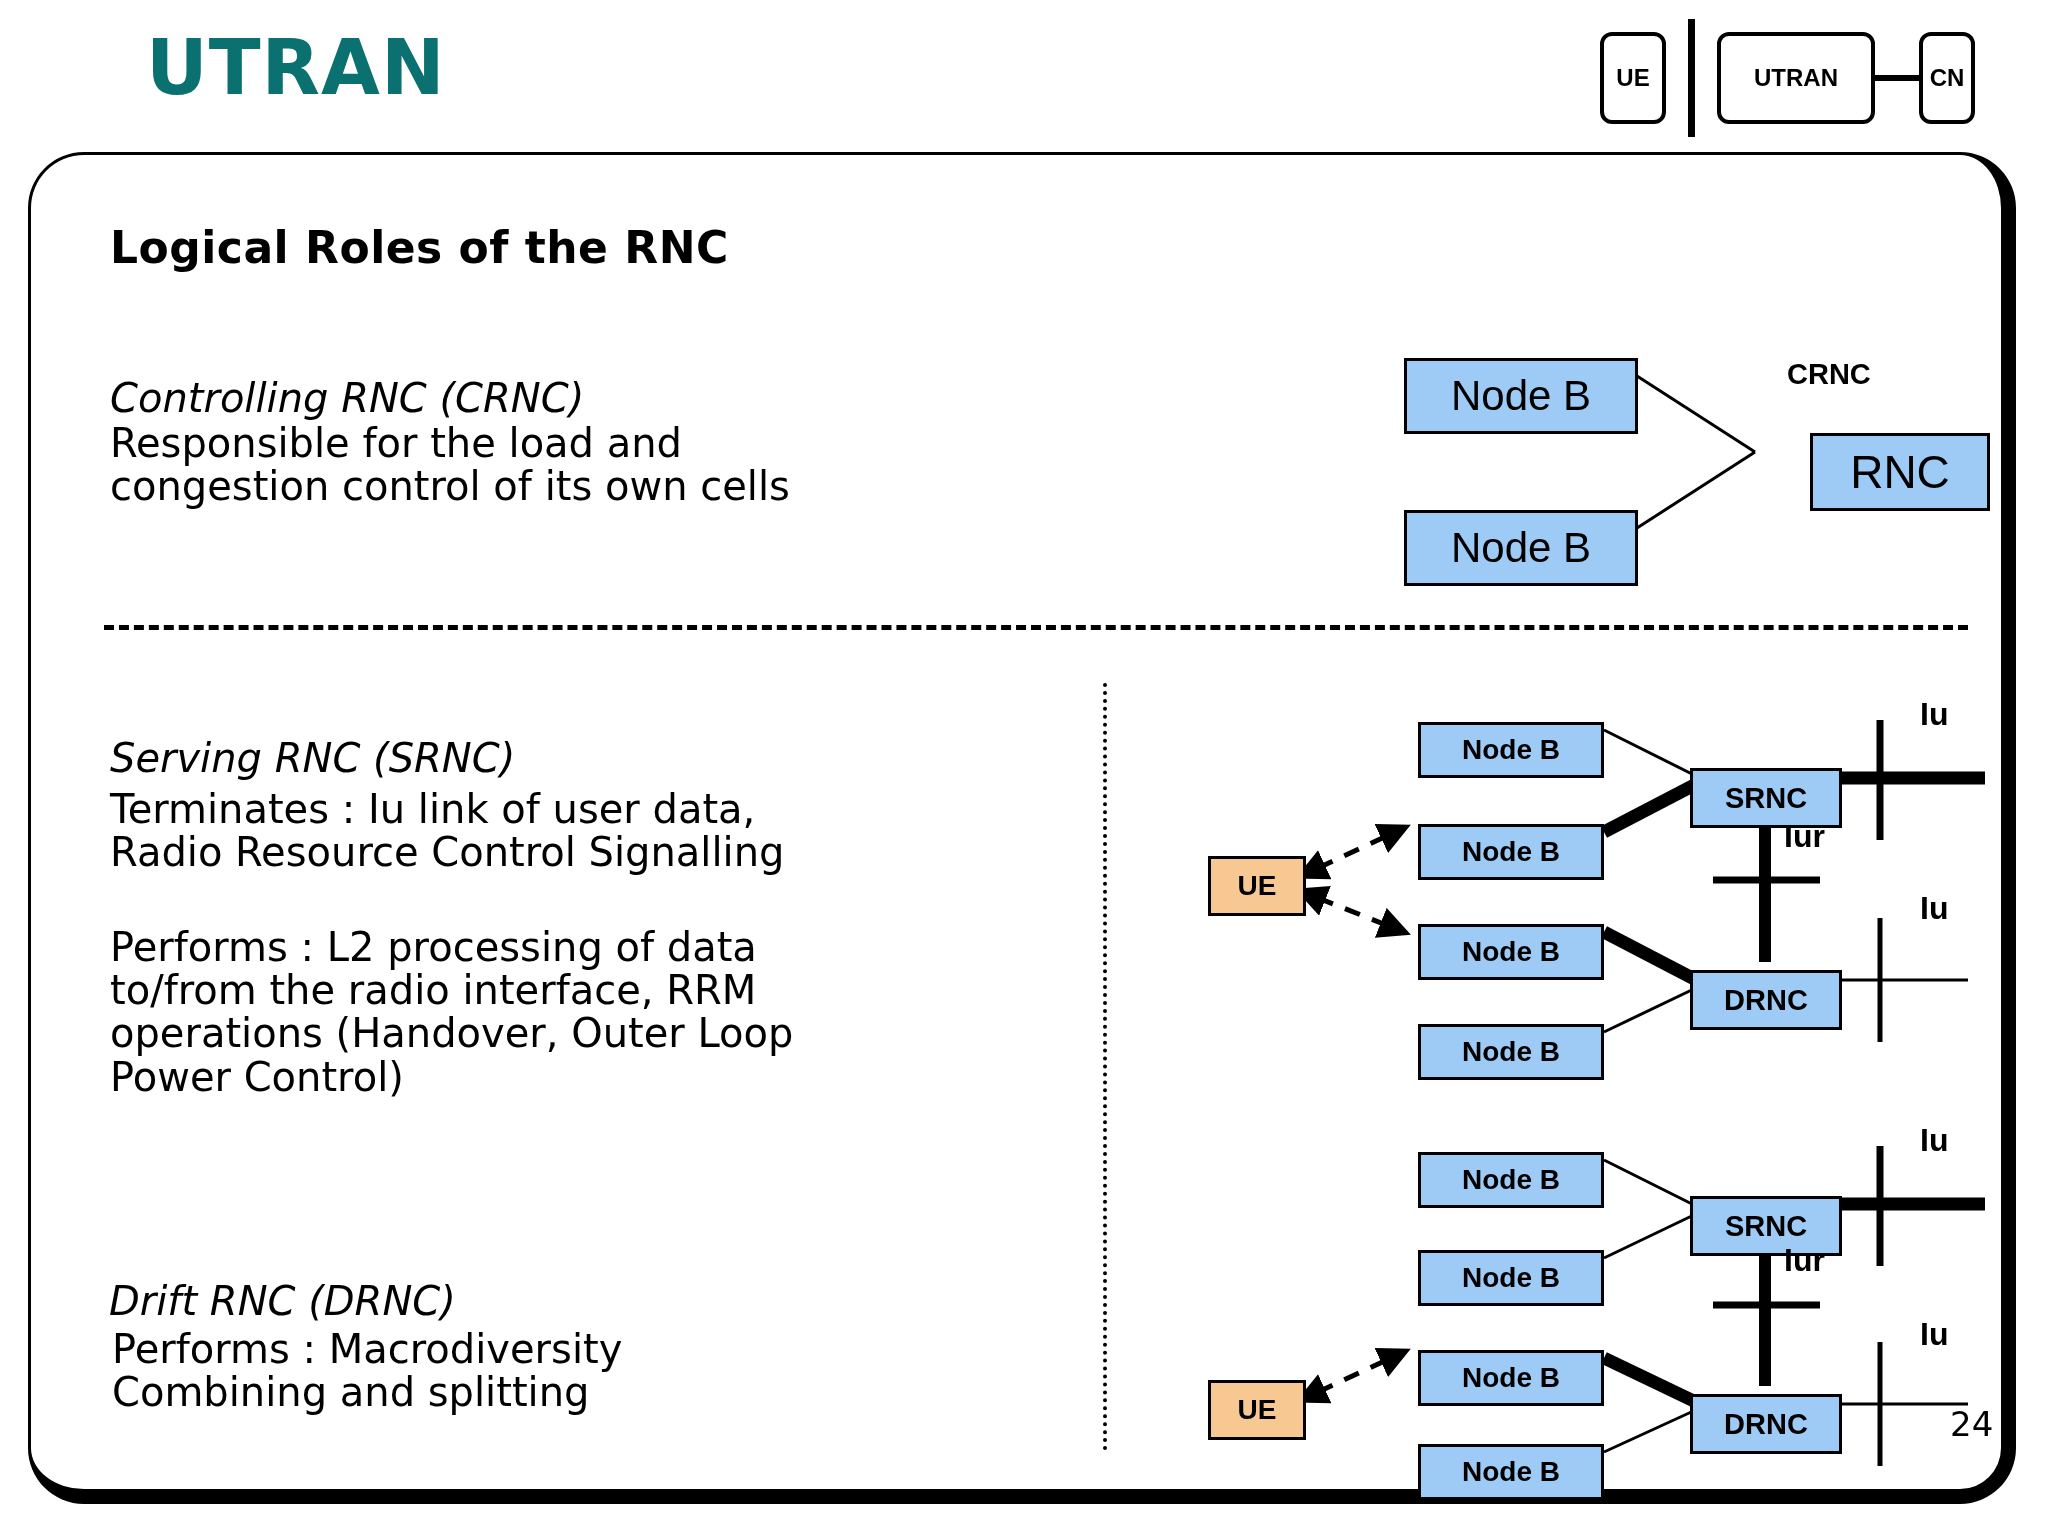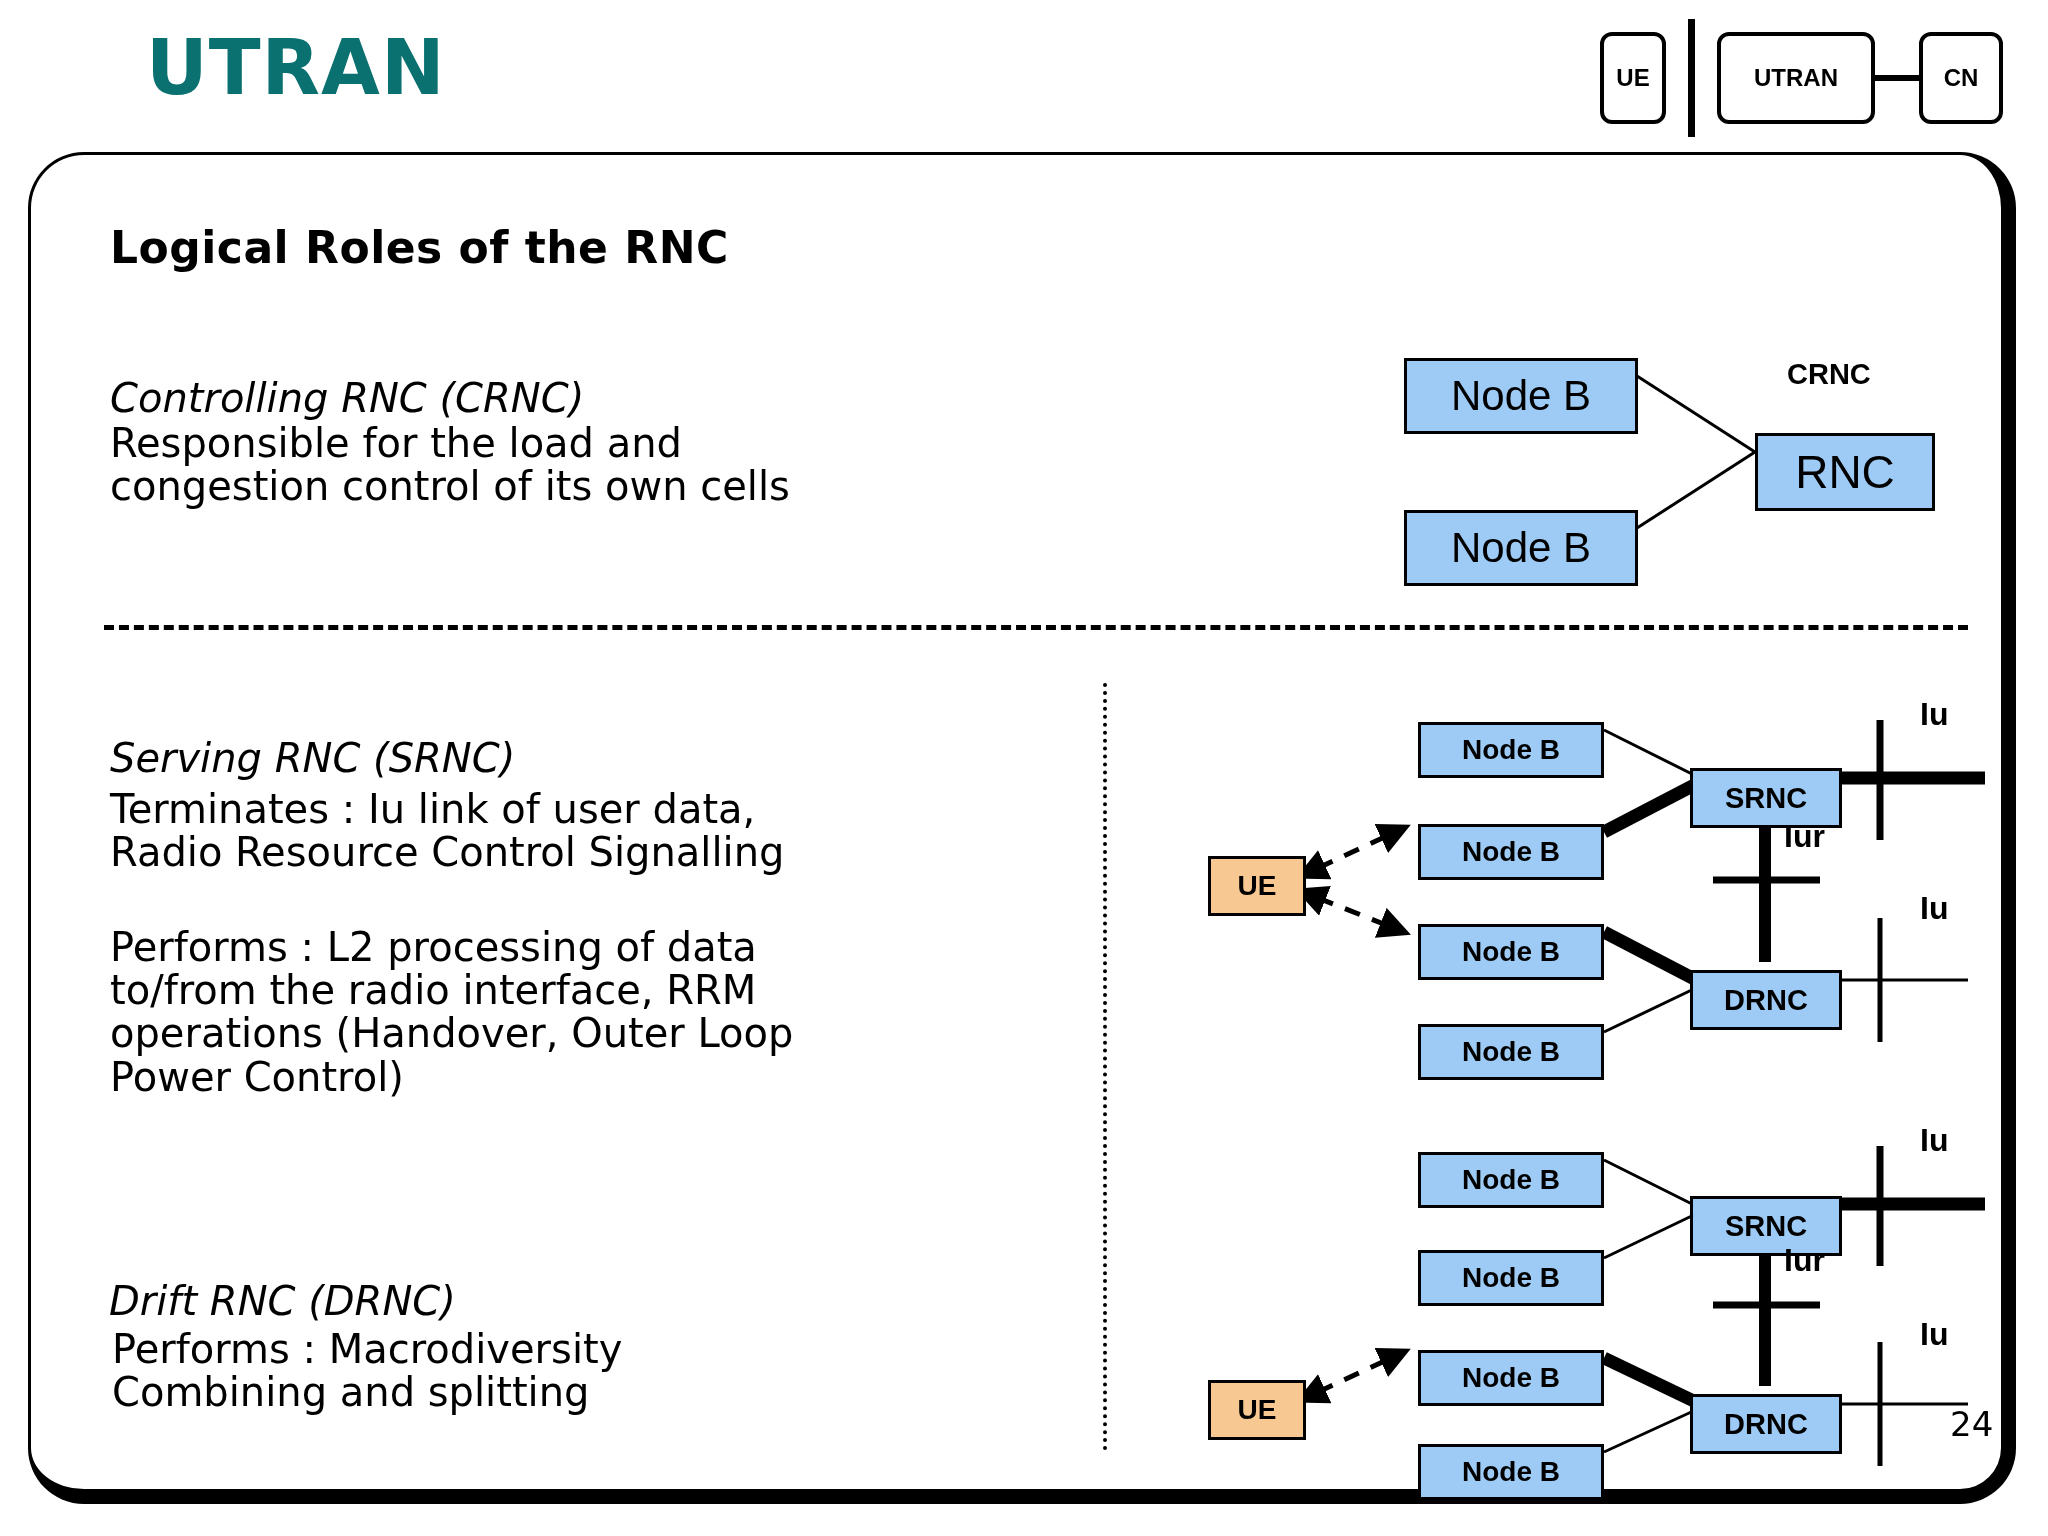--- a/index.html
+++ b/index.html
@@ -41,21 +41,21 @@
     display: flex;
     align-items: center;
     justify-content: center;
     font-weight: bold;
     font-size: 24px;
     font-family: "Liberation Sans", sans-serif;
     box-sizing: border-box;
   }
   #nav-ue   { width: 66px;  height: 92px; }
   #nav-utran{ width: 158px; height: 92px; }
-  #nav-cn   { width: 84px;  height: 92px; }
+  #nav-cn   { width: 56px;  height: 92px; }
   #nav-divider {
     width: 7px; height: 118px;
     background: #000;
     margin: 0 22px;
   }
   #nav-link {
     width: 44px; height: 6px;
     background: #000;
   }
 
@@ -267,21 +267,21 @@
       <path d="M0,0 L6.5,3.2 L0,6.4 z" fill="#000"></path>
     </marker>
     <marker id="ahs" markerWidth="7" markerHeight="7" refX="1.5" refY="3.2" orient="auto-start-reverse" markerUnits="strokeWidth">
       <path d="M0,0 L6.5,3.2 L0,6.4 z" fill="#000"></path>
     </marker>
   </defs>
 </svg>
 
 <div class="dbox nodeb-lg" style="left:1404px; top:338px; width:234px; height:76px;">Node B</div>
 <div class="dbox nodeb-lg" style="left:1404px; top:490px; width:234px; height:76px;">Node B</div>
-<div class="dbox rnc-lg" style="left:1755px; top:413px; width:180px; height:78px;text-align:right;">RNC</div>
+<div class="dbox rnc-lg" style="left:1810px; top:413px; width:180px; height:78px;text-align:right;">RNC</div>
 <div class="dlabel" id="crnc-label">CRNC</div>
 
 <div class="dbox nodeb-sm" style="left:1418px; top:702px; width:186px; height:56px;">Node B</div>
 <div class="dbox nodeb-sm" style="left:1418px; top:804px; width:186px; height:56px;">Node B</div>
 <div class="dbox nodeb-sm" style="left:1418px; top:904px; width:186px; height:56px;">Node B</div>
 <div class="dbox nodeb-sm" style="left:1418px; top:1004px; width:186px; height:56px;">Node B</div>
 <div class="dbox rnc-sm" style="left:1690px; top:748px; width:152px; height:60px;">SRNC</div>
 <div class="dbox rnc-sm" style="left:1690px; top:950px; width:152px; height:60px;">DRNC</div>
 <div class="dbox ue" style="left:1208px; top:836px; width:98px; height:60px;">UE</div>
 <div class="dlabel" style="left:1920px; top:696px; font-size:32px;">Iu</div>

